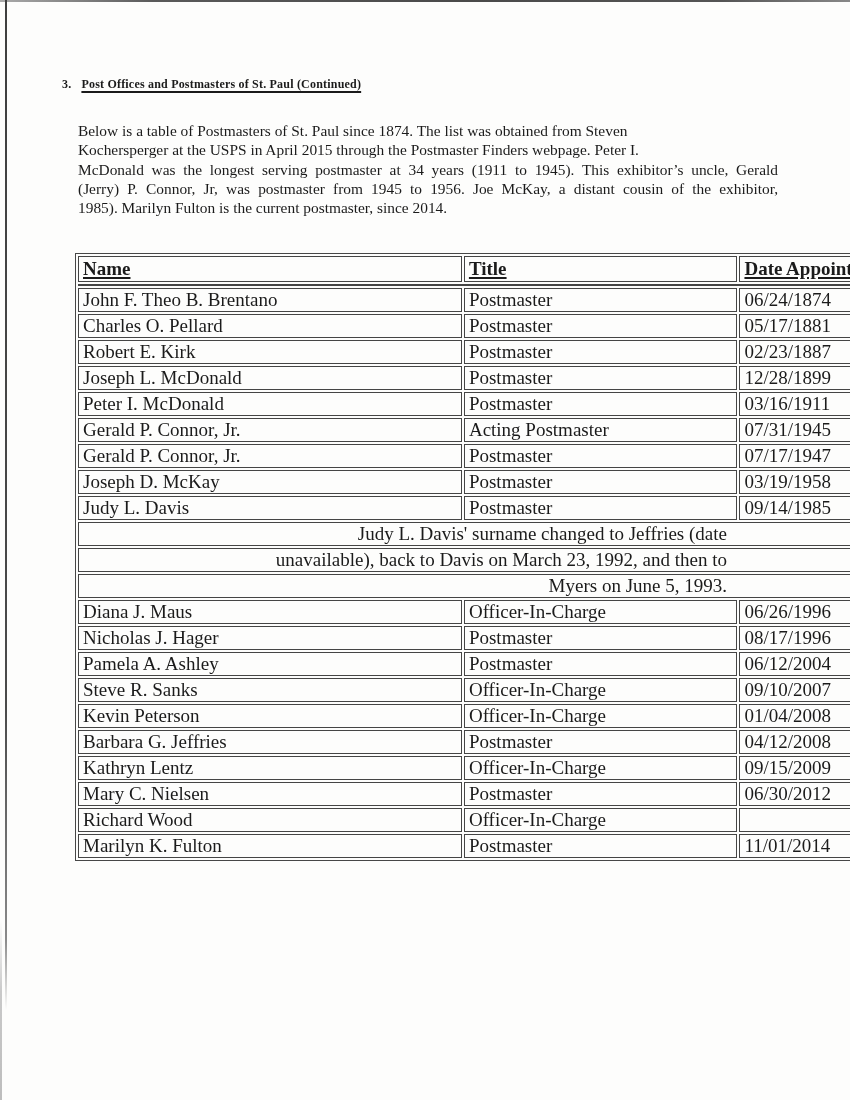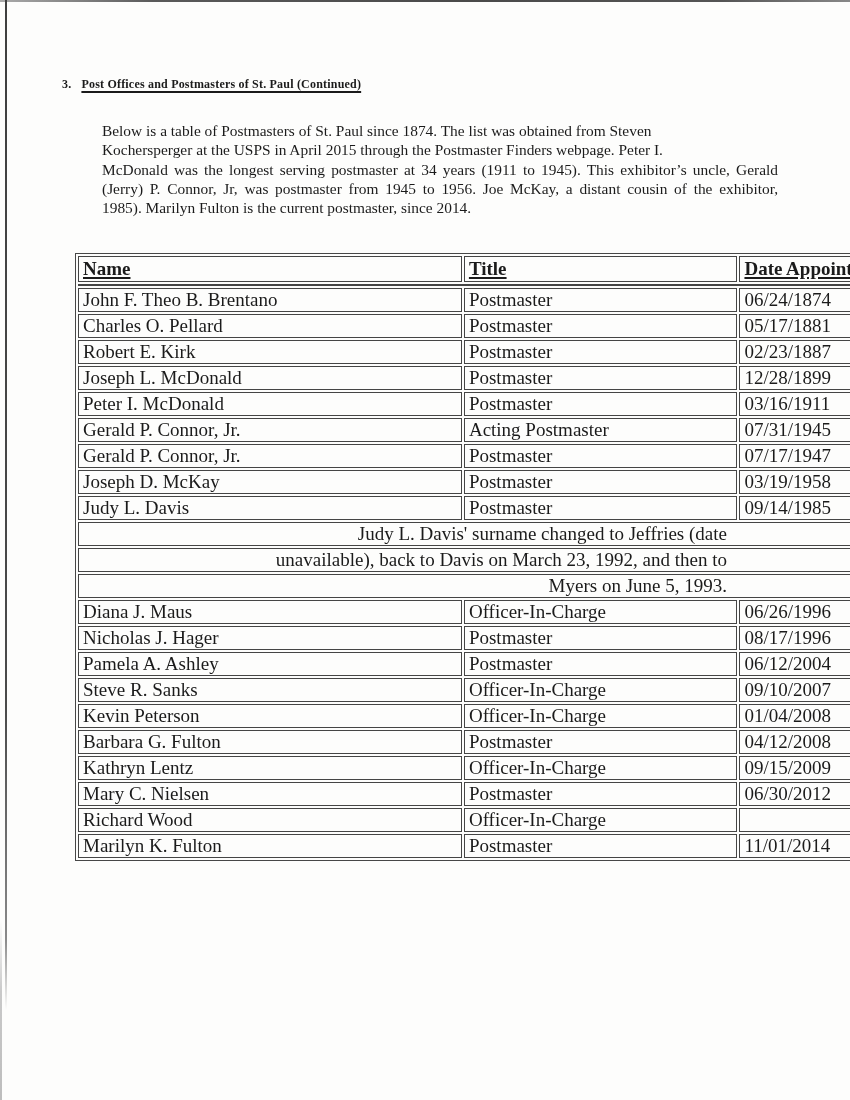--- a/index.html
+++ b/index.html
@@ -39,21 +39,21 @@
     text-decoration: underline;
     text-decoration-thickness: 2px;
     text-underline-offset: 3px;
   }
 
   
   .intro {
     position: absolute; left: 78px; top: 121px; width: 700px;
     font-size: 15.4px; line-height: 19.3px;
   }
-  .intro .line { white-space: nowrap; margin-left: 24px; }
+  .intro .line { white-space: nowrap; }
   .intro .line.just {
     white-space: normal;
     text-align: justify;
     text-align-last: justify;
   }
 
   
   table.pm-table {
     position: absolute; left: 75px; top: 253px;
     width: 839px;
@@ -207,21 +207,21 @@
         <td>Steve R. Sanks</td>
         <td>Officer-In-Charge</td>
         <td>09/10/2007</td>
       </tr>
       <tr>
         <td>Kevin Peterson</td>
         <td>Officer-In-Charge</td>
         <td>01/04/2008</td>
       </tr>
       <tr>
-        <td>Barbara G. Fulton</td>
+        <td>Barbara G. Jeffries</td>
         <td>Postmaster</td>
         <td>04/12/2008</td>
       </tr>
       <tr>
         <td>Kathryn Lentz</td>
         <td>Officer-In-Charge</td>
         <td>09/15/2009</td>
       </tr>
       <tr>
         <td>Mary C. Nielsen</td>

